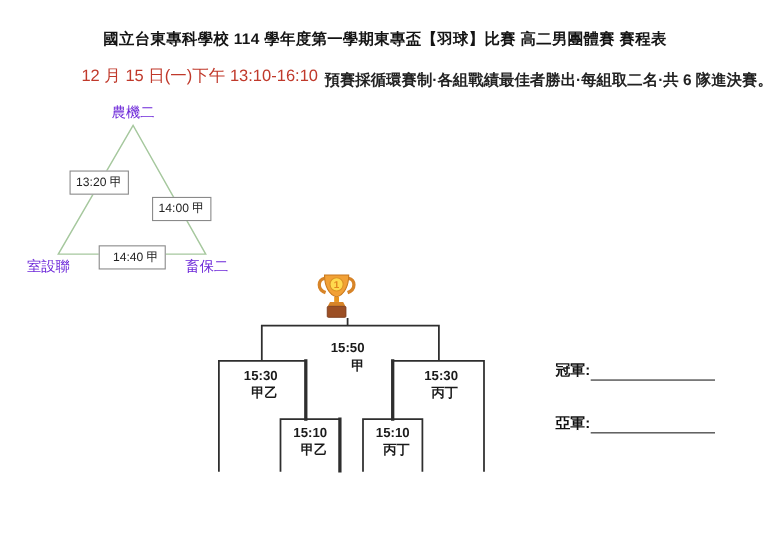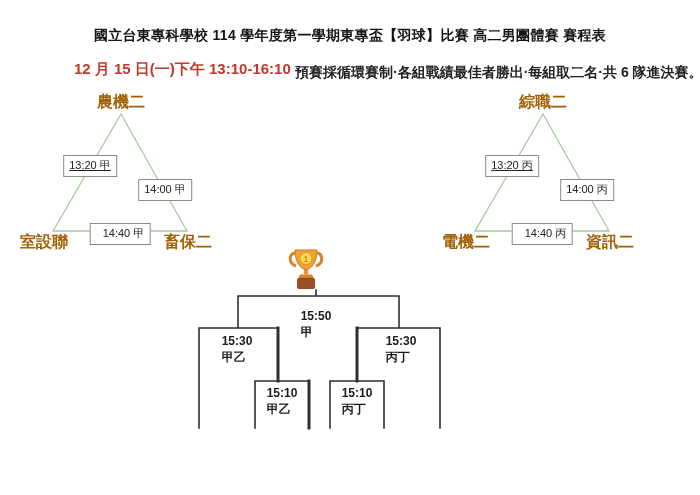--- a/index.html
+++ b/index.html
@@ -27,21 +27,21 @@
     font-size: 14px;
     font-weight: bold;
     color: #141414;
     letter-spacing: 0.3px;
     white-space: nowrap;
   }
   .datetime {
     position: absolute;
     left: 74px; top: 60px;
     font-size: 15px;
-    font-weight: bold;
+    font-weight: normal;
     color: var(--accent-red);
     white-space: nowrap;
   }
   .note {
     position: absolute;
     left: 295px; top: 64px;
     font-size: 14px;
     font-weight: bold;
     color: #222222;
     white-space: nowrap;
@@ -59,58 +59,58 @@
   .group-c { left: 442px; }
   .tri { position: absolute; left: 0; top: 0; }
   .tri polygon {
     fill: none;
     stroke: var(--triangle-green);
     stroke-width: 1.3;
   }
   .team {
     position: absolute;
     transform: translate(-50%, -50%);
-    font-size: 16px;
-    font-weight: bold;
-    color: #a16207;
+    font-size: 13px;
+    font-weight: normal;
+    color: #6d28d9;
     white-space: nowrap;
   }
   .team-top   { left: 101px; top: 7px; }
   .team-left  { left: 24px;  top: 147px; }
   .team-right { left: 168px; top: 147px; }
   .matchbox {
     position: absolute;
     transform: translate(-50%, -50%);
     background: #ffffff;
     border: 1px solid var(--box-border);
     padding: 2px 5px 3px;
     font-size: 11px;
     color: #222222;
     white-space: nowrap;
   }
-  .match-1 { left: 70px;  top: 71px; text-decoration: underline; }
+  .match-1 { left: 70px;  top: 71px; }
   .match-2 { left: 145px; top: 95px; text-align: right; }
   .match-3 { left: 100px; top: 139px; padding-left: 12px; }
 
   
   .trophy { position: absolute; left: 286px; top: 247px; }
 
   
   .bracket-svg { position: absolute; left: 188px; top: 286px; }
   .bracket-svg path {
     fill: none;
     stroke: var(--bracket-line);
     stroke-width: 1.6;
     stroke-linecap: square;
   }
   .bracket-svg path.thick { stroke-width: 3; }
   .blabel {
     position: absolute;
     transform: translateX(-50%);
-    text-align: left;
+    text-align: right;
     font-size: 12px;
     font-weight: bold;
     line-height: 16px;
     color: #1a1a1a;
     white-space: nowrap;
   }
   .blabel span { display: block; }
   .label-final { left: 316px; top: 308px; }
   .label-sf-left  { left: 237px; top: 333px; }
   .label-sf-right { left: 401px; top: 333px; }
@@ -153,31 +153,20 @@
     </svg>
     <div class="team team-top">農機二</div>
     <div class="team team-left">室設聯</div>
     <div class="team team-right">畜保二</div>
     <div class="matchbox match-1">13:20 甲</div>
     <div class="matchbox match-2">14:00 甲</div>
     <div class="matchbox match-3">14:40 甲</div>
   </div>
 
 
-  <div class="group group-c">
-    <svg class="tri" width="215" height="160" viewBox="0 0 215 160">
-      <polygon points="101,19 33,136 167,136"></polygon>
-    </svg>
-    <div class="team team-top">綜職二</div>
-    <div class="team team-left">電機二</div>
-    <div class="team team-right">資訊二</div>
-    <div class="matchbox match-1">13:20 丙</div>
-    <div class="matchbox match-2">14:00 丙</div>
-    <div class="matchbox match-3">14:40 丙</div>
-  </div>
 
   <svg class="trophy" width="40" height="46" viewBox="0 0 40 46">
     <path d="M9,6 C3,7 2,16 10,19" fill="none" stroke="#d78428" stroke-width="3"></path>
     <path d="M31,6 C37,7 38,16 30,19" fill="none" stroke="#d78428" stroke-width="3"></path>
     <path d="M9,3 H31 C31,13 27,21 20,23 C13,21 9,13 9,3 Z" fill="#f2a136" stroke="#c8791f" stroke-width="1"></path>
     <circle cx="20" cy="11.5" r="6" fill="#ffd94e" stroke="#dc9326" stroke-width="1"></circle>
     <text x="20" y="15" text-anchor="middle" font-size="9" font-weight="bold" fill="#e2861e">1</text>
     <rect x="17.8" y="23" width="4.4" height="4.5" fill="#e8941e"></rect>
     <path d="M14,27.5 H26 L28,31.5 H12 Z" fill="#d78428"></path>
     <rect x="11.5" y="31.5" width="17" height="10" rx="1" fill="#9c4f24" stroke="#7a3a1a" stroke-width="0.8"></rect>
@@ -202,14 +191,22 @@
   </div>
   <div class="blabel label-qf-left">
     <span>15:10</span>
     <span>甲乙</span>
   </div>
   <div class="blabel label-qf-right">
     <span>15:10</span>
     <span>丙丁</span>
   </div>
 
+  <div class="result result-champion">
+    <span class="result-label">冠軍:</span>
+    <span class="blank-line"></span>
+  </div>
+  <div class="result result-runnerup">
+    <span class="result-label">亞軍:</span>
+    <span class="blank-line"></span>
+  </div>
 
 </div>
 
 </body></html>

